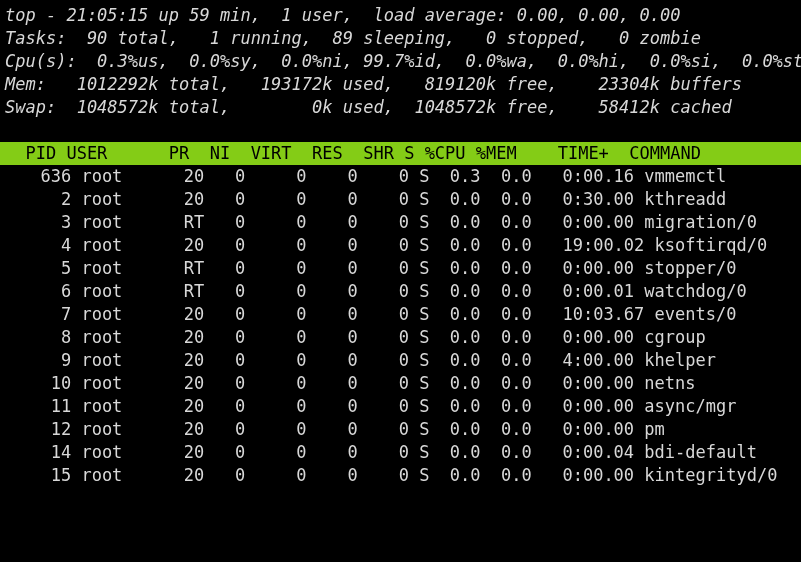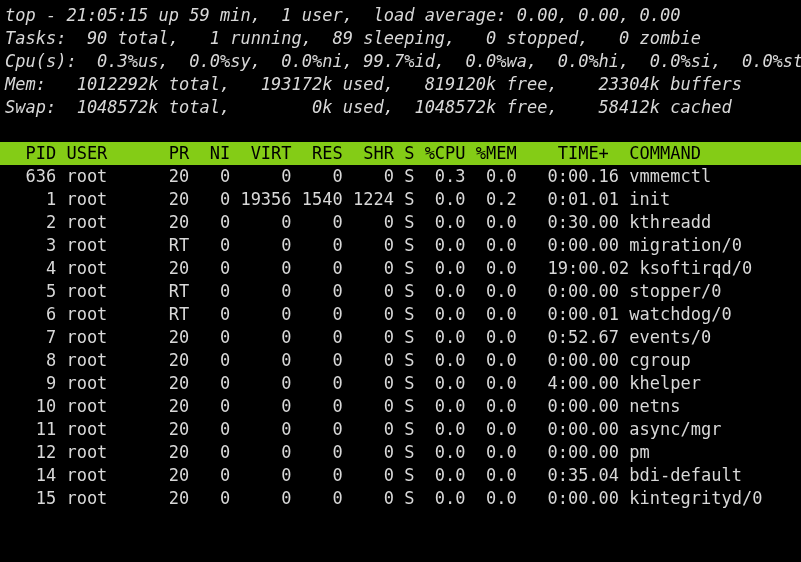--- a/index.html
+++ b/index.html
@@ -46,21 +46,21 @@
   .tbl-header {
     background: #84cc16;
     color: #000000;
     white-space: pre;
     height: 23px;
     line-height: 23px;
     padding-left: 5px;
     font-weight: normal;
   }
   .rows {
-    padding-left: 5px;
+    padding-left: 20px;
   }
   .prow {
     white-space: pre;
     height: 23px;
     line-height: 23px;
     color: #d8d8d8;
   }
 </style>
 </head>
 <body>
@@ -74,29 +74,28 @@
     <div class="sumline">Mem:   1012292k total,   193172k used,   819120k free,    23304k buffers</div>
     <div class="sumline">Swap:  1048572k total,        0k used,  1048572k free,    58412k cached</div>
   </div>
 
   <div class="blankline"></div>
 
   <div class="tbl-header">  PID USER      PR  NI  VIRT  RES  SHR S %CPU %MEM    TIME+  COMMAND</div>
 
   <div class="rows" id="process-rows">
       <div class="prow">  636 root      20   0     0    0    0 S  0.3  0.0   0:00.16 vmmemctl</div>
-      <div class="prow">    1 root      20   0 19356 1540 1224 S  0.0  0.2   0:01.01 init</div>
       <div class="prow">    2 root      20   0     0    0    0 S  0.0  0.0   0:30.00 kthreadd</div>
       <div class="prow">    3 root      RT   0     0    0    0 S  0.0  0.0   0:00.00 migration/0</div>
       <div class="prow">    4 root      20   0     0    0    0 S  0.0  0.0   19:00.02 ksoftirqd/0</div>
       <div class="prow">    5 root      RT   0     0    0    0 S  0.0  0.0   0:00.00 stopper/0</div>
       <div class="prow">    6 root      RT   0     0    0    0 S  0.0  0.0   0:00.01 watchdog/0</div>
-      <div class="prow">    7 root      20   0     0    0    0 S  0.0  0.0   0:52.67 events/0</div>
+      <div class="prow">    7 root      20   0     0    0    0 S  0.0  0.0   10:03.67 events/0</div>
       <div class="prow">    8 root      20   0     0    0    0 S  0.0  0.0   0:00.00 cgroup</div>
       <div class="prow">    9 root      20   0     0    0    0 S  0.0  0.0   4:00.00 khelper</div>
       <div class="prow">   10 root      20   0     0    0    0 S  0.0  0.0   0:00.00 netns</div>
       <div class="prow">   11 root      20   0     0    0    0 S  0.0  0.0   0:00.00 async/mgr</div>
       <div class="prow">   12 root      20   0     0    0    0 S  0.0  0.0   0:00.00 pm</div>
-      <div class="prow">   14 root      20   0     0    0    0 S  0.0  0.0   0:35.04 bdi-default</div>
+      <div class="prow">   14 root      20   0     0    0    0 S  0.0  0.0   0:00.04 bdi-default</div>
       <div class="prow">   15 root      20   0     0    0    0 S  0.0  0.0   0:00.00 kintegrityd/0</div>
     </div>
 
 </div>
 
 </body></html>

